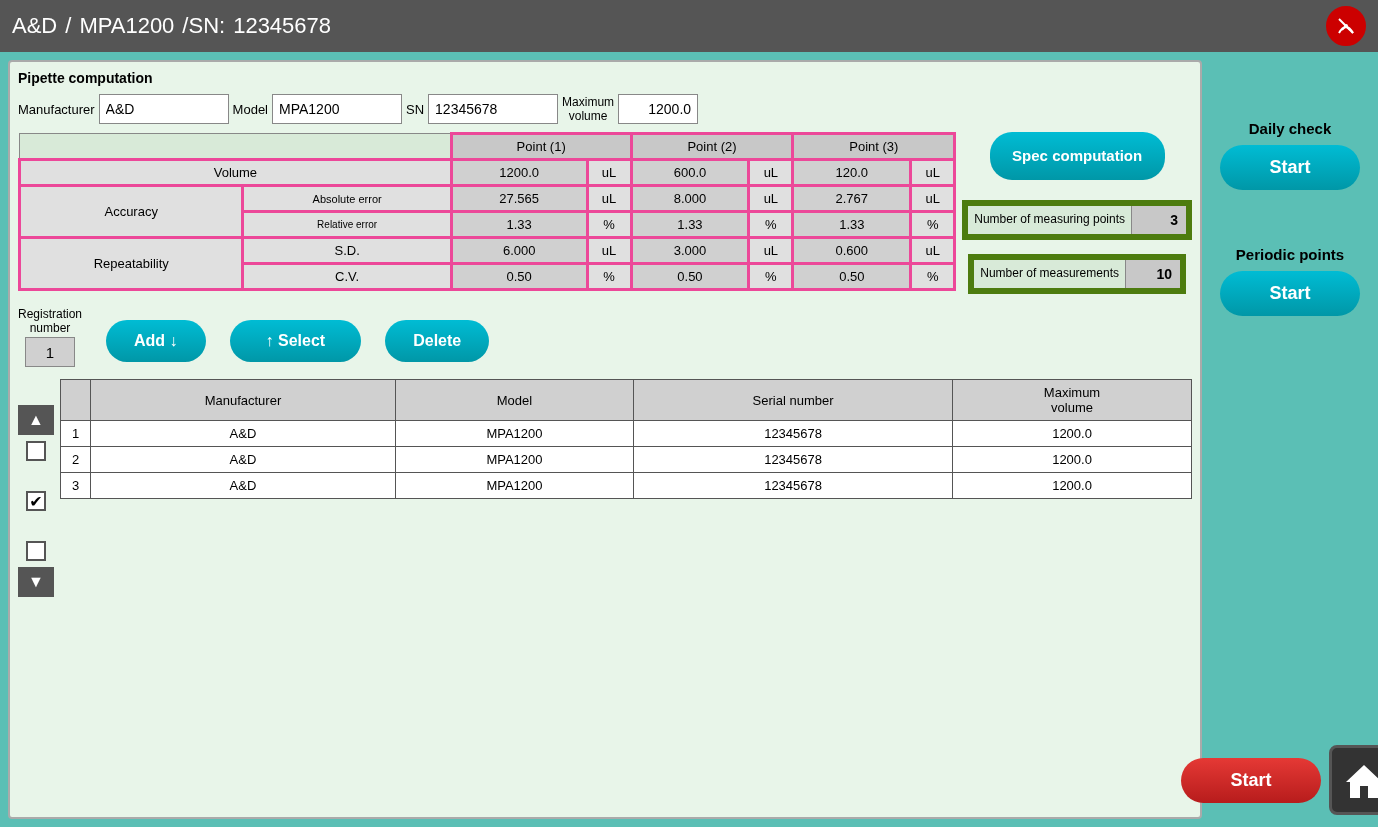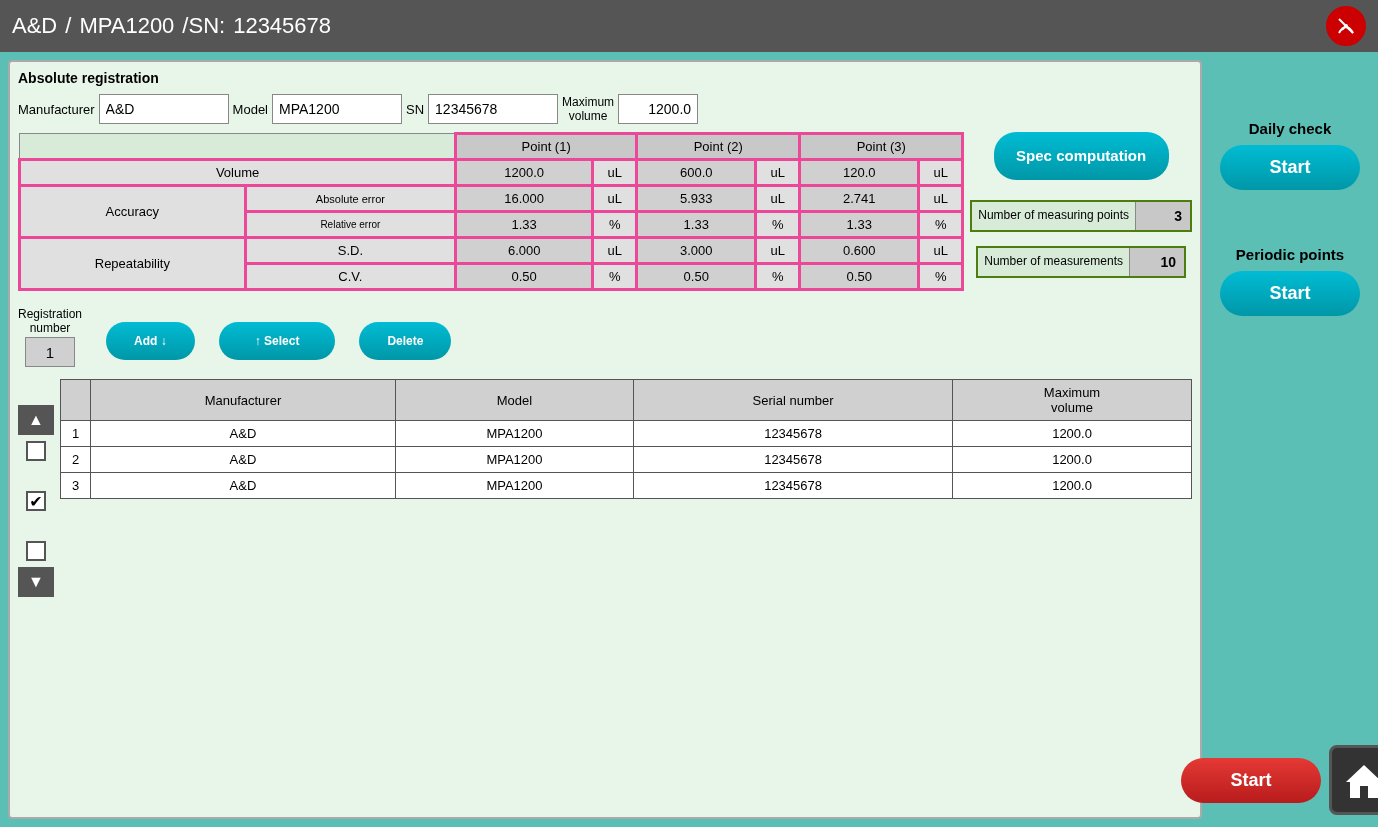--- a/index.html
+++ b/index.html
@@ -157,21 +157,21 @@
       text-align: center;
       background: #d0d0d0;
       border: 1px solid #888;
       font-size: 15px;
     }
     .action-btn {
       background: linear-gradient(to bottom, #00bcd4, #0097a7);
       border: none;
       border-radius: 25px;
       color: white;
-      font-size: 12px;
+      font-size: 16px;
       font-weight: bold;
       padding: 12px 28px;
       cursor: pointer;
       margin-top: 8px;
     }
 
     
     .bottom-table {
       width: 100%;
       border-collapse: collapse;
@@ -270,21 +270,21 @@
     }
 
     .bottom-section {
       display: flex;
       align-items: flex-start;
       gap: 6px;
     }
     .measurement-box {
       display: flex;
       align-items: center;
-      border: 2px solid #4d7c0f;
+      border: 6px solid #4d7c0f;
       background: #d8ead8;
     }
     .measurement-box-label {
       flex: 1;
       font-size: 12px;
       padding: 4px 6px;
       text-align: right;
       line-height: 1.3;
     }
     .measurement-box-value {
@@ -344,21 +344,21 @@
         <line x1="5" y1="5" x2="19" y2="19" stroke="white" stroke-width="2"></line>
       </svg>
     </div>
   </div>
 </div>
 
 <div class="main">
 
   <div class="left-panel">
 
-    <div class="section-title">Absolute registration</div>
+    <div class="section-title">Pipette computation</div>
 
     <div class="form-row">
       <span class="form-label">Manufacturer</span>
       <input class="form-input input-manufacturer" value="A&amp;D" readonly="" style="">
       <span class="form-label">Model</span>
       <input class="form-input input-model" value="MPA1200" readonly="" style="">
       <span class="form-label">SN</span>
       <input class="form-input input-sn" value="12345678" readonly="" style="">
       <span class="form-label" style="text-align:center; max-width:70px; font-size:12px; line-height:1.2;">Maximum<br>volume</span>
       <input class="form-input input-maxvol" value="1200.0" readonly="" style="">
@@ -384,25 +384,25 @@
               <td class="td-unit">uL</td>
               <td class="td-value">600.0</td>
               <td class="td-unit">uL</td>
               <td class="td-value">120.0</td>
               <td class="td-unit">uL</td>
             </tr>
 
             <tr>
               <td rowspan="2" class="td-label">Accuracy</td>
               <td class="td-label" style="font-size:11px;">Absolute error</td>
-              <td class="td-value">16.000</td>
-              <td class="td-unit">uL</td>
-              <td class="td-value">5.933</td>
-              <td class="td-unit">uL</td>
-              <td class="td-value">2.741</td>
+              <td class="td-value">27.565</td>
+              <td class="td-unit">uL</td>
+              <td class="td-value">8.000</td>
+              <td class="td-unit">uL</td>
+              <td class="td-value">2.767</td>
               <td class="td-unit">uL</td>
             </tr>
 
             <tr>
               <td class="td-label" style="font-size:10px;">Relative error</td>
               <td class="td-value">1.33</td>
               <td class="td-unit">%</td>
               <td class="td-value">1.33</td>
               <td class="td-unit">%</td>
               <td class="td-value">1.33</td>

